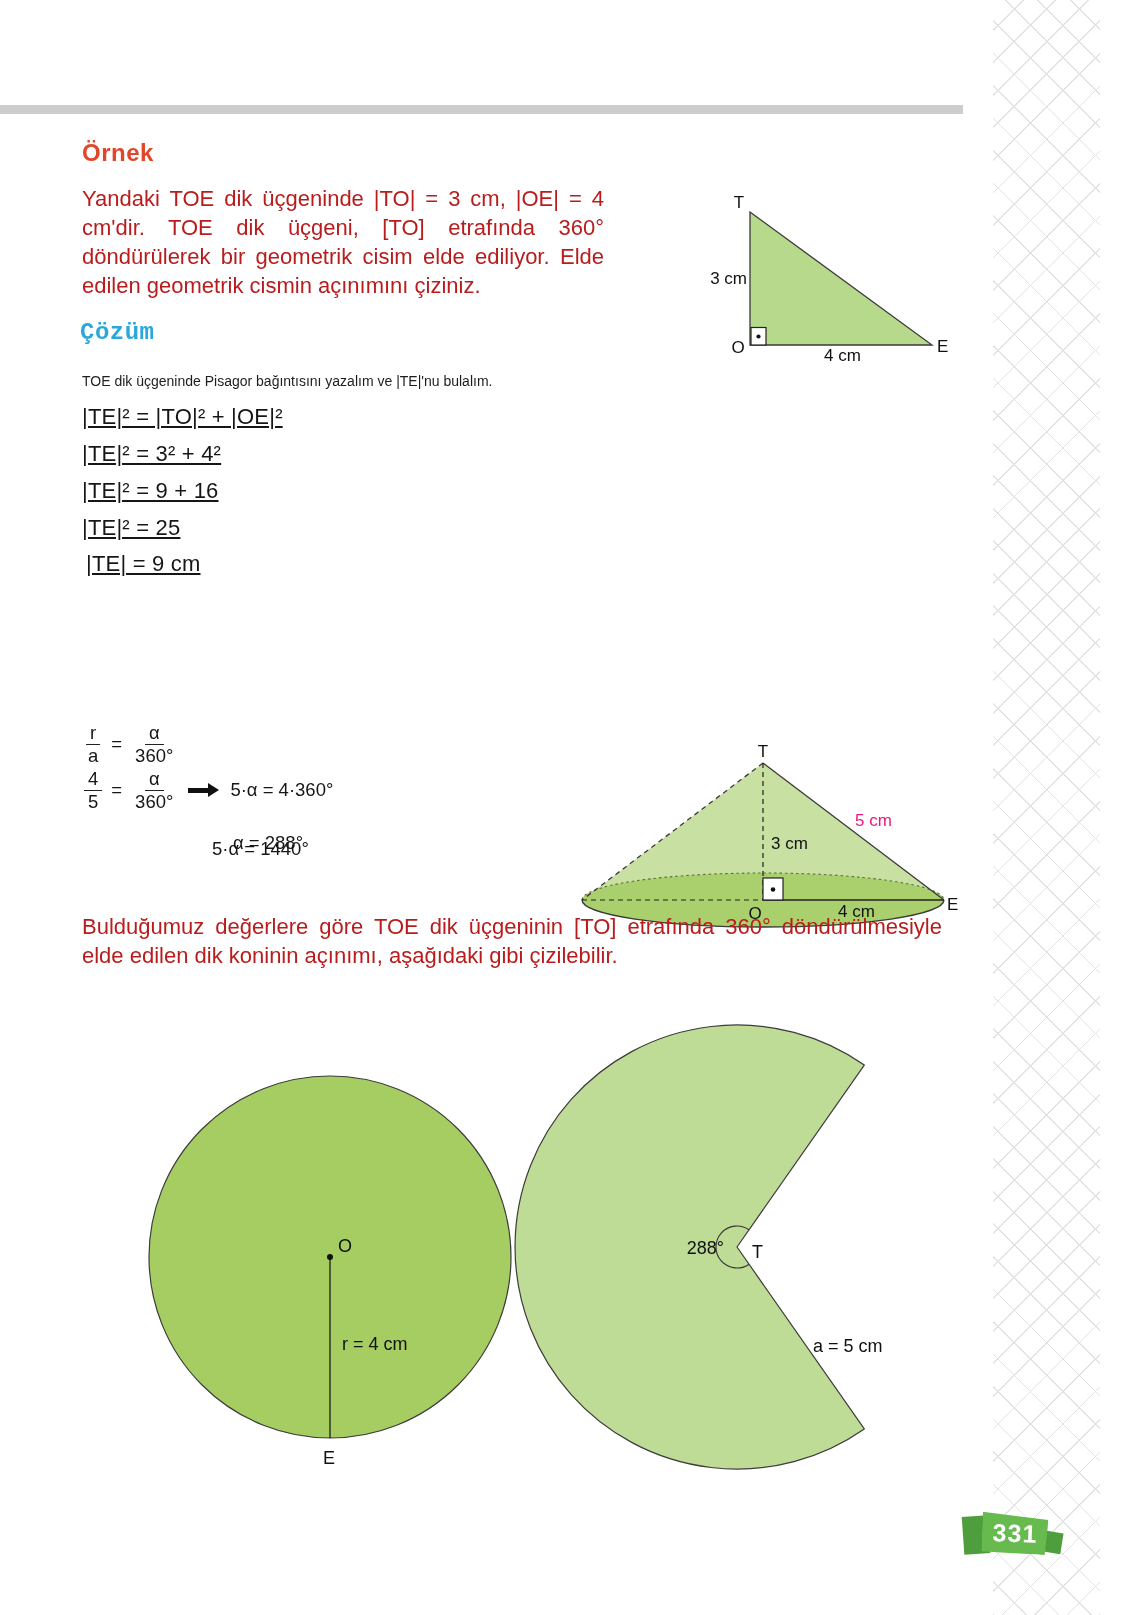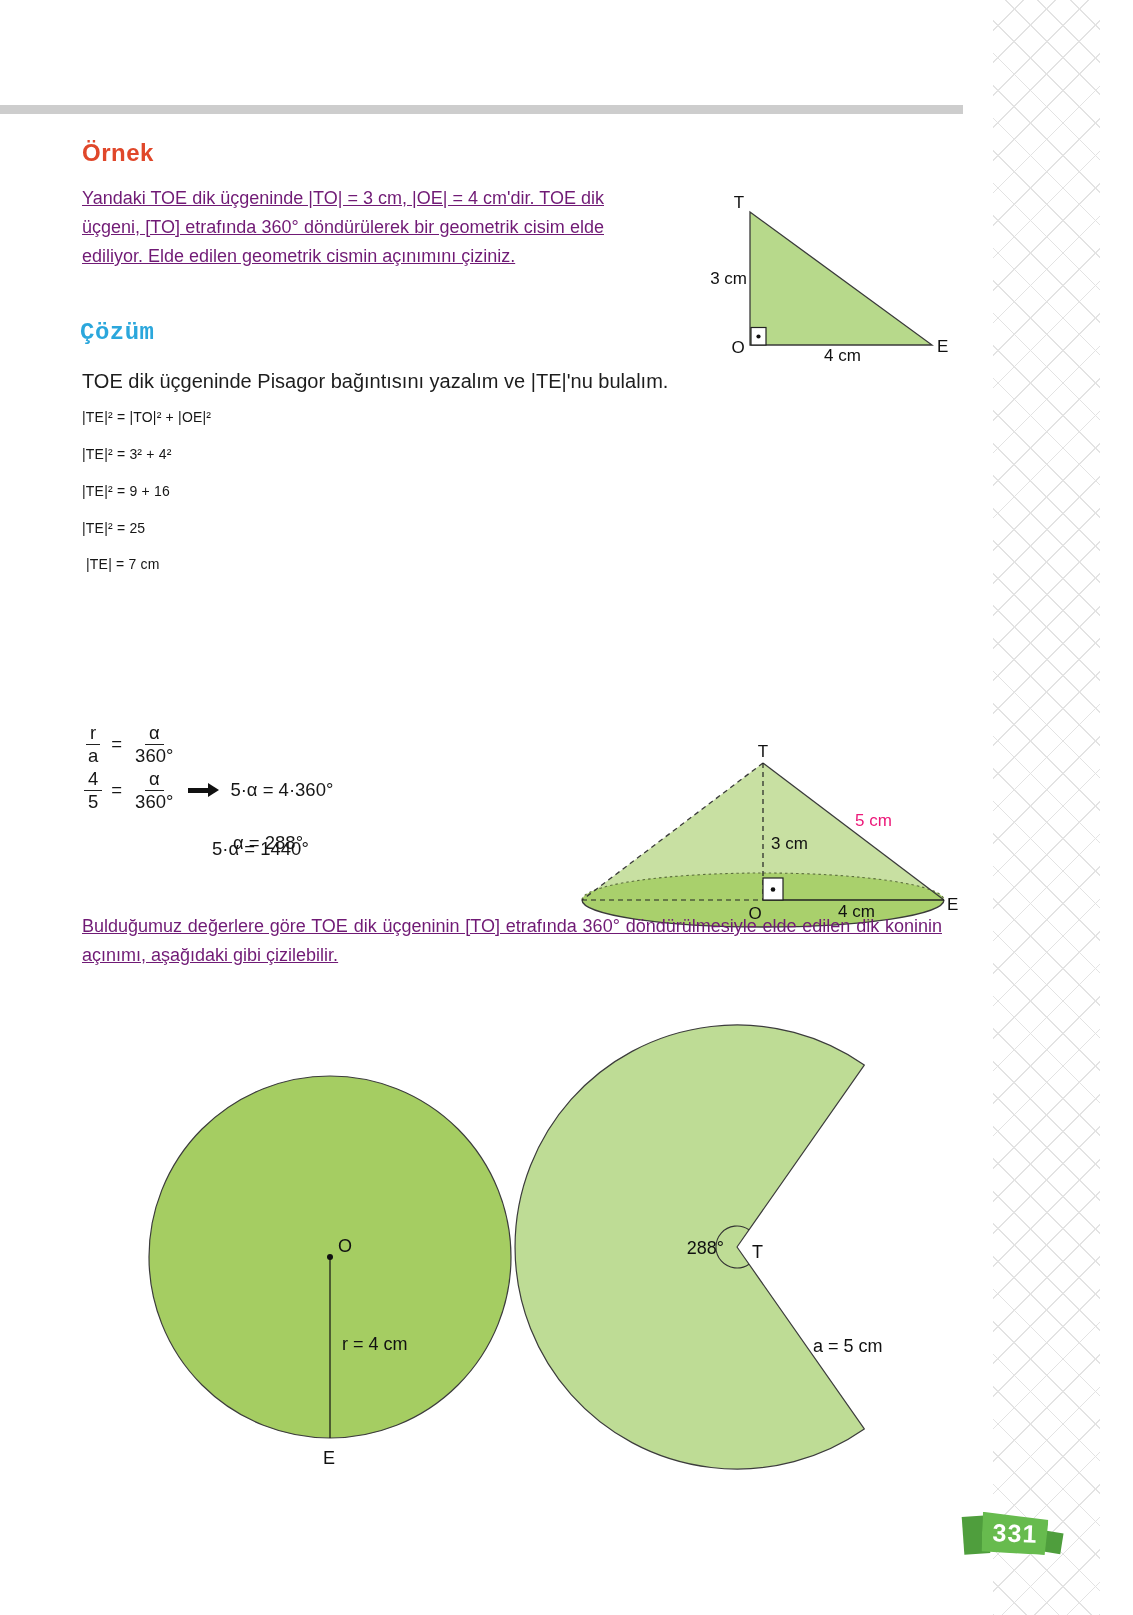--- a/index.html
+++ b/index.html
@@ -15,23 +15,23 @@
   .hatch{
     position:absolute;left:993px;top:0;width:140px;height:1615px;
     background-image:
       repeating-linear-gradient(45deg,#e3e3e3 0 1.2px,transparent 1.2px 23px),
       repeating-linear-gradient(-45deg,#e3e3e3 0 1.2px,transparent 1.2px 23px);
     background-color:#fff;
   }
   .toprule{position:absolute;left:0;top:105px;width:963px;height:9px;background:#cdcdcd;}
   .h-ex{position:absolute;left:82px;top:139px;font-size:24px;font-weight:bold;color:var(--heading_red);letter-spacing:.5px;}
   .h-sol{position:absolute;left:80px;top:319px;font-size:24px;font-weight:bold;color:var(--heading_cyan);letter-spacing:.5px;font-family:Liberation Mono, monospace;}
-  .para{position:absolute;font-size:18px;line-height:29px;text-align:justify;color:#701a75;text-decoration:underline;}
-  .line{position:absolute;font-size:20px;line-height:22px;color:#1d1d1d;}
-  .eq{position:absolute;left:82px;font-size:14px;line-height:22px;color:#161616;letter-spacing:.2px;}
+  .para{position:absolute;font-size:22px;line-height:29px;text-align:justify;color:#b91c1c;}
+  .line{position:absolute;font-size:14px;line-height:22px;color:#1d1d1d;}
+  .eq{position:absolute;left:82px;font-size:22px;line-height:22px;color:#161616;letter-spacing:.2px;text-decoration:underline;}
   .frow{position:absolute;display:flex;align-items:center;gap:9px;font-size:18.5px;color:#161616;}
   .frac{display:inline-flex;flex-direction:column;align-items:center;line-height:1.18;}
   .frac .num{padding:0 4px;border-bottom:1.7px solid #222;}
   .frac .den{padding:0 4px;}
   .arrow{display:inline-block;position:relative;width:31px;height:14px;margin:0 2px;}
   .arrow::before{content:"";position:absolute;left:0;top:5px;width:20px;height:4.5px;background:#111;}
   .arrow::after{content:"";position:absolute;right:0;top:0;border-left:11px solid #111;border-top:7px solid transparent;border-bottom:7px solid transparent;}
   svg{position:absolute;overflow:visible;}
   svg text{font-family:"Liberation Sans",sans-serif;font-size:17px;fill:#111;}
   .ribbon{position:absolute;left:961px;top:1512px;width:104px;height:46px;}
@@ -69,21 +69,21 @@
   </svg>
 
   <div class="h-sol">Çözüm</div>
 
   <div class="line" style="left:82px;top:370px;">TOE dik üçgeninde Pisagor bağıntısını yazalım ve |TE|'nu bulalım.</div>
 
   <div class="eq" style="top:406px;">|TE|² = |TO|² + |OE|²</div>
   <div class="eq" style="top:443px;">|TE|² = 3² + 4²</div>
   <div class="eq" style="top:480px;">|TE|² = 9 + 16</div>
   <div class="eq" style="top:517px;">|TE|² = 25</div>
-  <div class="eq" style="left:86px;top:553px;">|TE| = 7 cm</div>
+  <div class="eq" style="left:86px;top:553px;">|TE| = 9 cm</div>
 
 
 
   <div class="frow" style="left:84px;top:722px;">
     <span class="frac">
       <span class="num">r</span>
       <span class="den">a</span>
     </span>
     <span>=</span>
     <span class="frac">

